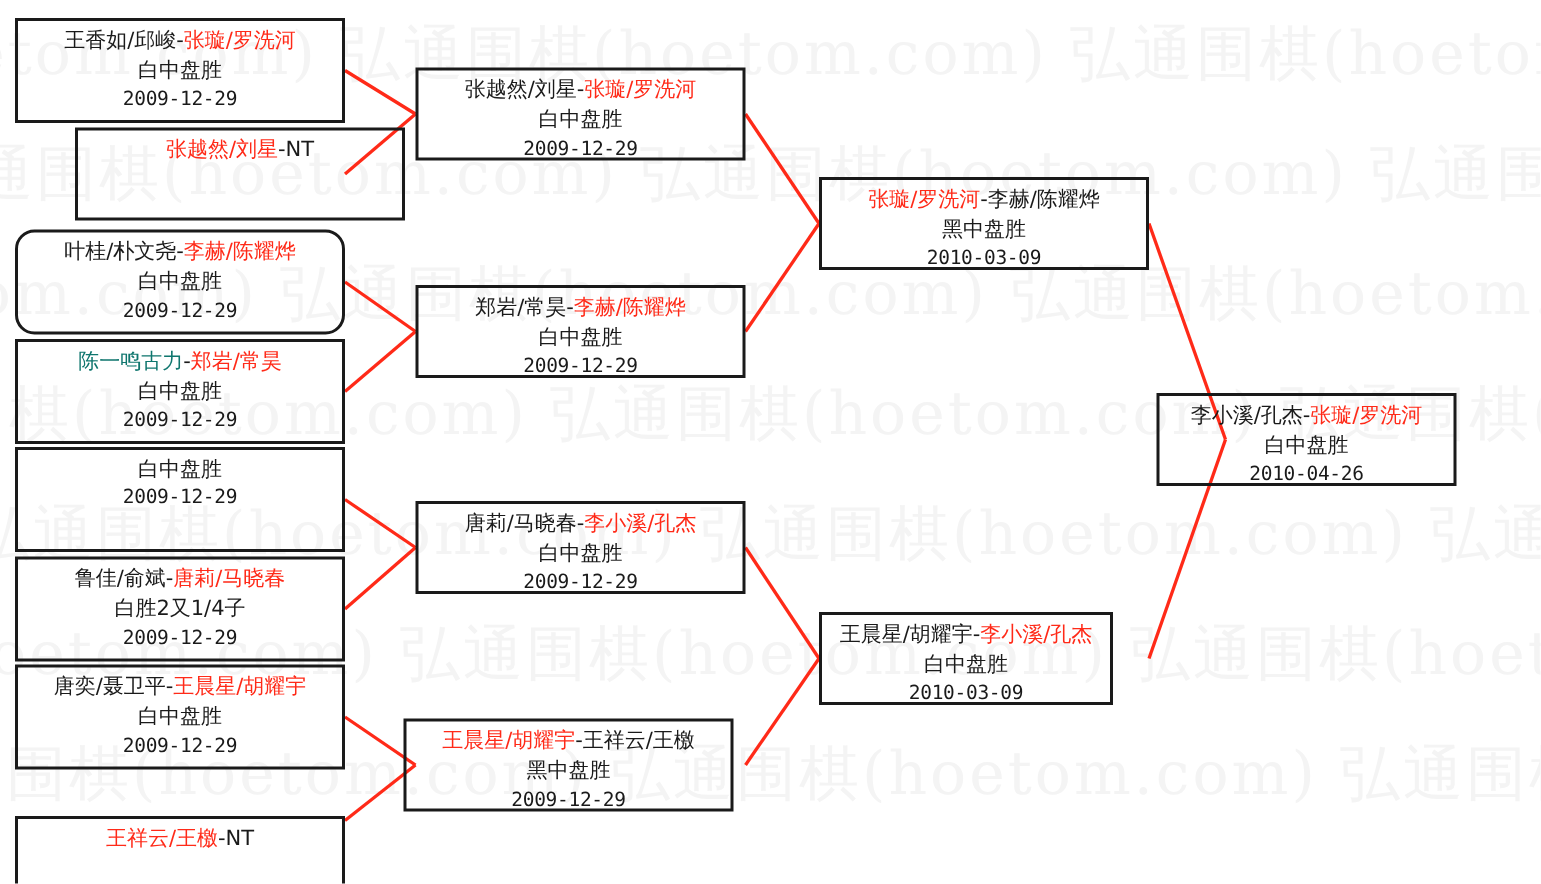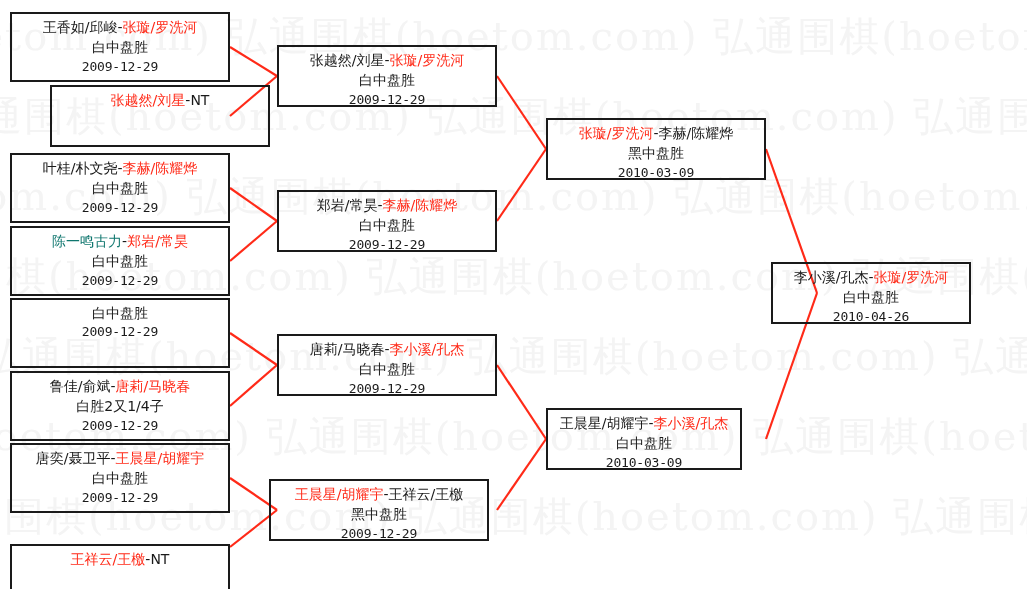--- a/index.html
+++ b/index.html
@@ -87,21 +87,21 @@
 
 <div id="nodes">
     <div class="node" style="left: 10px; top: 12px; width: 220px; height: 70px; border-color: rgb(26, 26, 26); text-align: center;">
       <span class="ln matchline"><span class="lose" style="color: rgb(26, 26, 26);">王香如/邱峻</span><span class="sep">-</span><span class="win" style="color: rgb(255, 42, 24);">张璇/罗洗河</span></span>
       <span class="ln res">白中盘胜</span>
       <span class="ln date">2009-12-29</span>
     </div>
     <div class="node bye" style="left: 10px; top: 85px; width: 220px; height: 62px; border-color: rgb(26, 26, 26); margin-left: 40px;">
       <span class="ln matchline"><span class="win" style="color: rgb(255, 42, 24);">张越然/刘星</span><span class="sep">-</span><span class="lose" style="color: rgb(26, 26, 26);">NT</span></span>
     </div>
-    <div class="node" style="left: 10px; top: 153px; width: 220px; height: 70px; border-color: rgb(26, 26, 26);">
+    <div class="node" style="left: 10px; top: 153px; width: 220px; height: 70px; border-color: rgb(26, 26, 26); border-radius: 13px;">
       <span class="ln matchline"><span class="lose" style="color: rgb(26, 26, 26);">叶桂/朴文尧</span><span class="sep">-</span><span class="win" style="color: rgb(255, 42, 24);">李赫/陈耀烨</span></span>
       <span class="ln res">白中盘胜</span>
       <span class="ln date">2009-12-29</span>
     </div>
     <div class="node" style="left: 10px; top: 226px; width: 220px; height: 70px; border-color: rgb(26, 26, 26);">
       <span class="ln matchline"><span class="lose" style="color: #0f766e;">陈一鸣古力</span><span class="sep">-</span><span class="win" style="color: rgb(255, 42, 24);">郑岩/常昊</span></span>
       <span class="ln res">白中盘胜</span>
       <span class="ln date">2009-12-29</span>
     </div>
     <div class="node" style="left: 10px; top: 298px; width: 220px; height: 70px; border-color: rgb(26, 26, 26);">

